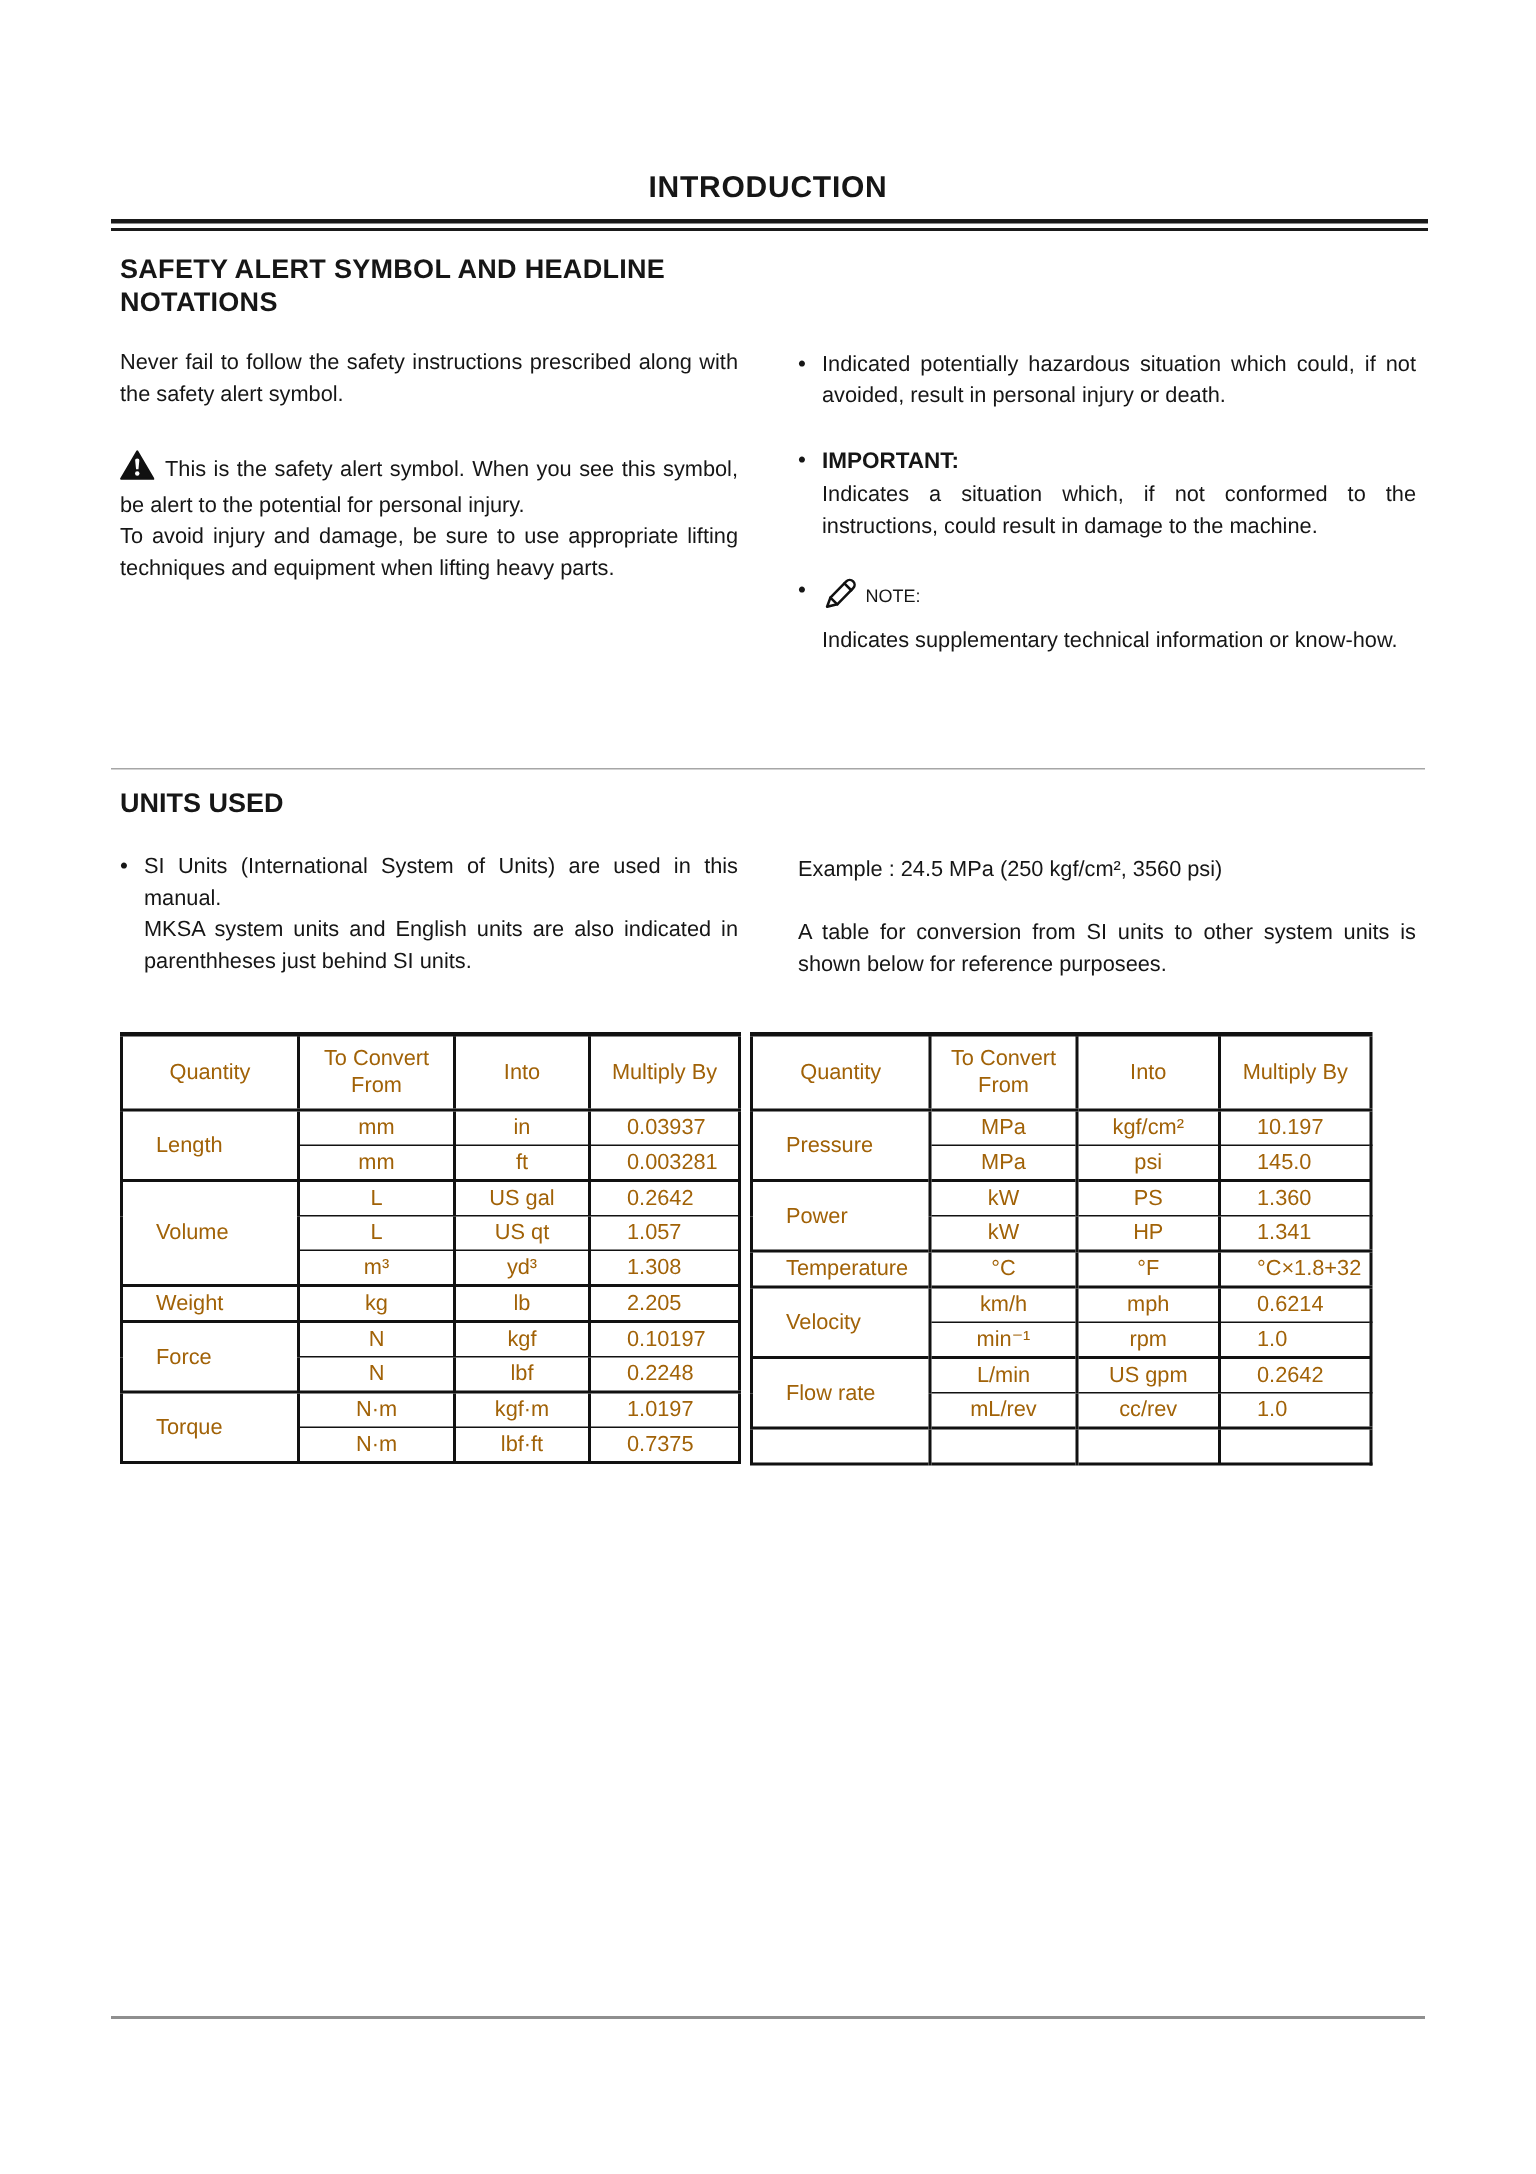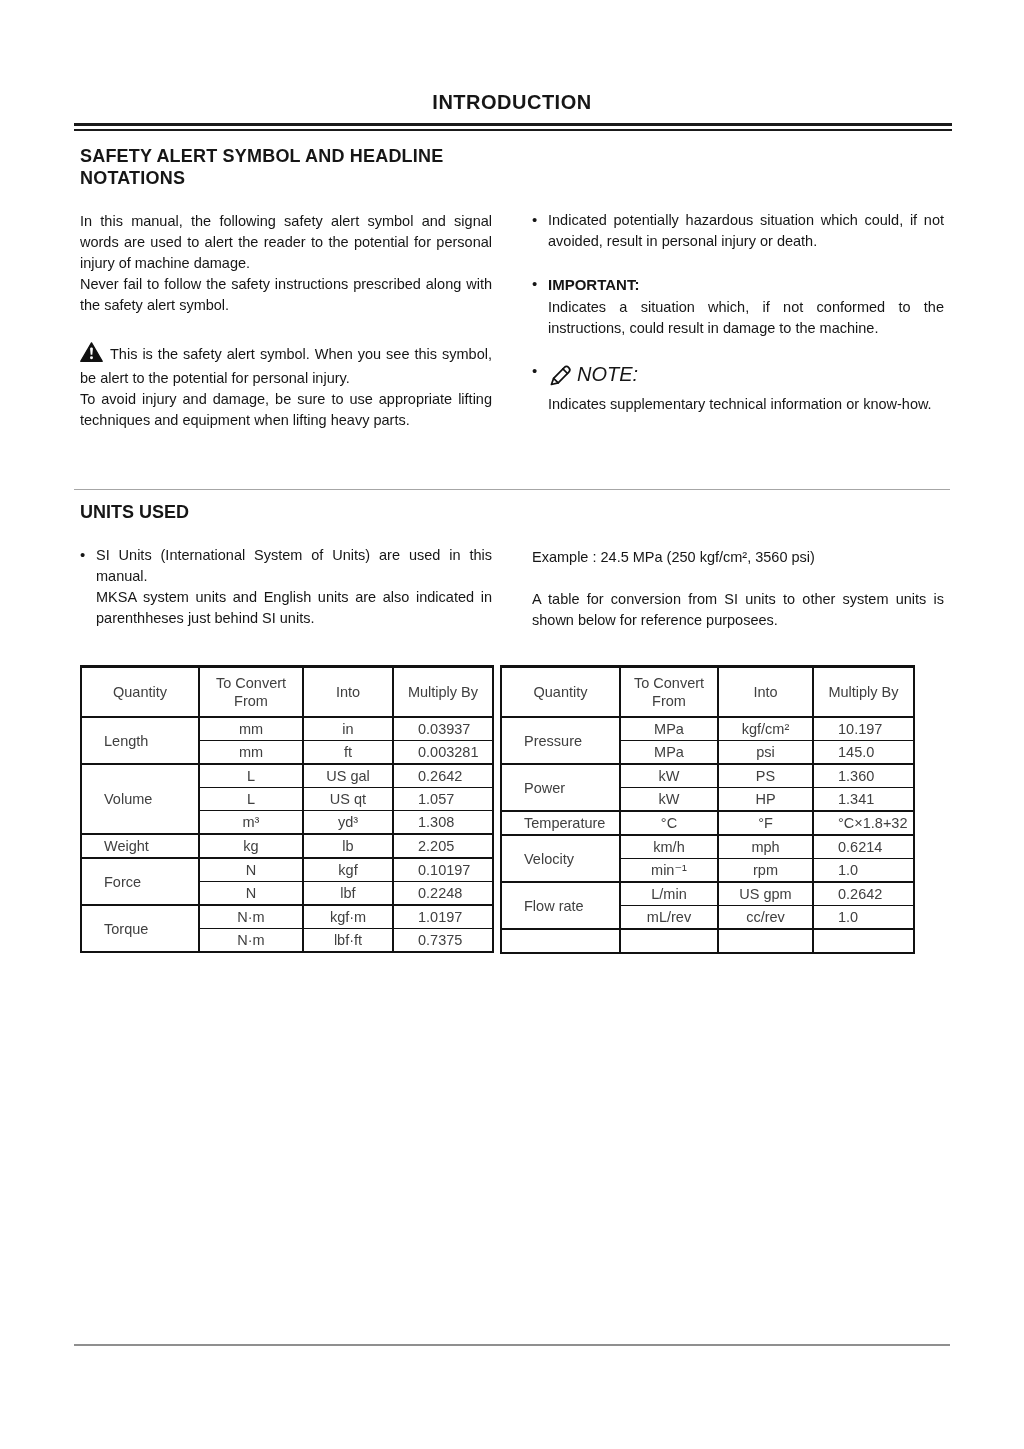--- a/index.html
+++ b/index.html
@@ -2,21 +2,21 @@
 <html><head>
 <meta charset="utf-8">
 <style>
   html,body { margin:0; padding:0; background:#ffffff; }
   .page {
     position:relative; width:1024px; height:1449px; background:#ffffff;
     font-family:"Liberation Sans","DejaVu Sans",sans-serif;
     color:#161616; overflow:hidden;
   }
   .page-title {
-    padding-top:91px; text-align:center;
+    padding-top:114px; text-align:center;
     font-size:20px; font-weight:bold; letter-spacing:0.5px;
   }
   .title-rule {
     margin:9px 72px 0 74px; height:3px;
     border-top:3px solid #1a1a1a; border-bottom:2px solid #1a1a1a;
   }
   .section-heading {
     margin:14px 74px 0 80px; font-size:18px; font-weight:bold;
     line-height:22px; max-width:460px; letter-spacing:0.2px;
   }
@@ -25,34 +25,34 @@
   .just { text-align:justify; }
   .para { margin:0; }
   .intro-para { margin-top:2px; }
   .alert-para-lead { margin-top:26px; }
   .alert-icon-inline { display:inline-block; vertical-align:-3px; margin-right:7px; }
 
   .notation { position:relative; padding-left:16px; margin-bottom:22px; }
   .notation .bullet { position:absolute; left:0; top:-1px; font-size:15px; }
   .notation-label { font-weight:bold; font-size:15px; line-height:22px; }
   .notation-label .alert-icon-inline { vertical-align:-4px; }
-  .note-label { font-style:italic; font-weight:normal; font-size:20px; line-height:26px; }
+  .note-label { font-weight:normal; font-size:12px; line-height:26px; }
   .pencil-wrap { display:inline-block; vertical-align:-6px; margin-right:4px; }
   .notation-text { margin-top:1px; }
 
   .section-rule { margin:52px 74px 0 74px; border-top:1.5px solid #a6a6a6; }
   .units-heading { margin:12px 74px 0 80px; font-size:18px; font-weight:bold; }
   .units-cols { margin-top:22px; }
   .units-bullet { position:relative; padding-left:16px; }
   .units-bullet .bullet { position:absolute; left:0; top:-1px; font-size:15px; }
   .example-line { margin-top:2px; }
   .table-note { margin-top:21px; }
 
   .tables { display:flex; gap:6px; margin:34px 0 0 80px; }
-  table.conv-table { border-collapse:collapse; table-layout:fixed; font-size:14.5px; color:#404040;
+  table.conv-table { border-collapse:collapse; table-layout:fixed; font-size:14.5px; color:#a16207;
     border:2.5px solid #111; border-top-width:3px; }
   .conv-table th {
     font-weight:normal; border-bottom:2.5px solid #111; border-left:2px solid #111;
     height:44px; text-align:center; vertical-align:middle; line-height:18px; padding:2px 3px;
   }
   .conv-table td {
     border-left:2px solid #111; height:22px; vertical-align:middle; padding:0 5px;
     line-height:20px; white-space:nowrap;
   }
   .conv-table tr.gs td { border-top:2.5px solid #111; }
@@ -70,21 +70,20 @@
 
 <div class="page">
 
   <div class="page-title">INTRODUCTION</div>
   <div class="title-rule"></div>
 
   <div class="section-heading">SAFETY ALERT SYMBOL AND HEADLINE NOTATIONS</div>
 
   <div class="columns">
     <div class="col">
-      <div class="para just intro-para">In this manual, the following safety alert symbol and signal words are used to alert the reader to the potential for personal injury of machine damage.</div>
 
       <div class="para just">Never fail to follow the safety instructions prescribed along with the safety alert symbol.</div>
       <div class="para just alert-para-lead">
         <span class="alert-icon-inline">
           <svg width="23" height="20" viewBox="0 0 24 21">
             <path d="M12 0.9 L23.3 20.2 H0.7 Z" fill="#111" stroke="#111" stroke-width="1.4" stroke-linejoin="round"></path>
             <path d="M12 5.9 c0.95 0 1.55 0.62 1.45 1.45 l-0.6 6.1 h-1.7 l-0.6 -6.1 c-0.1 -0.83 0.5 -1.45 1.45 -1.45 z" fill="#fff"></path>
             <circle cx="12" cy="16.5" r="1.55" fill="#fff"></circle>
           </svg>
         </span><span>This is the safety alert symbol. When you see this symbol, be alert to the potential for personal injury.</span>

